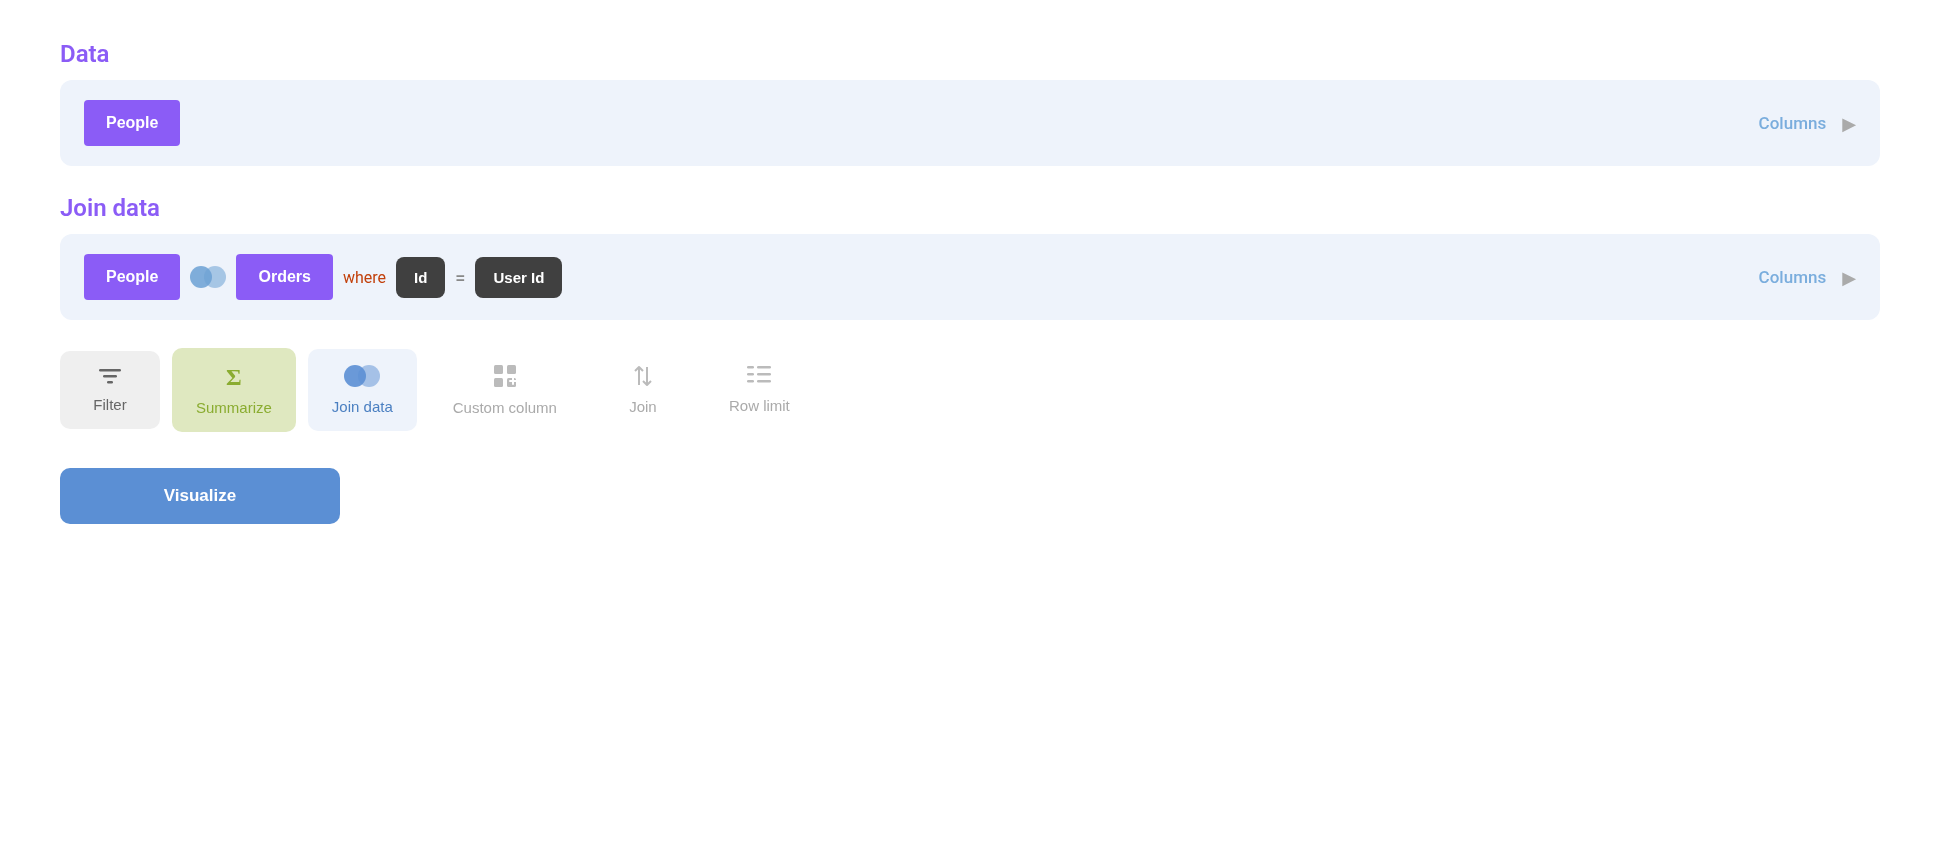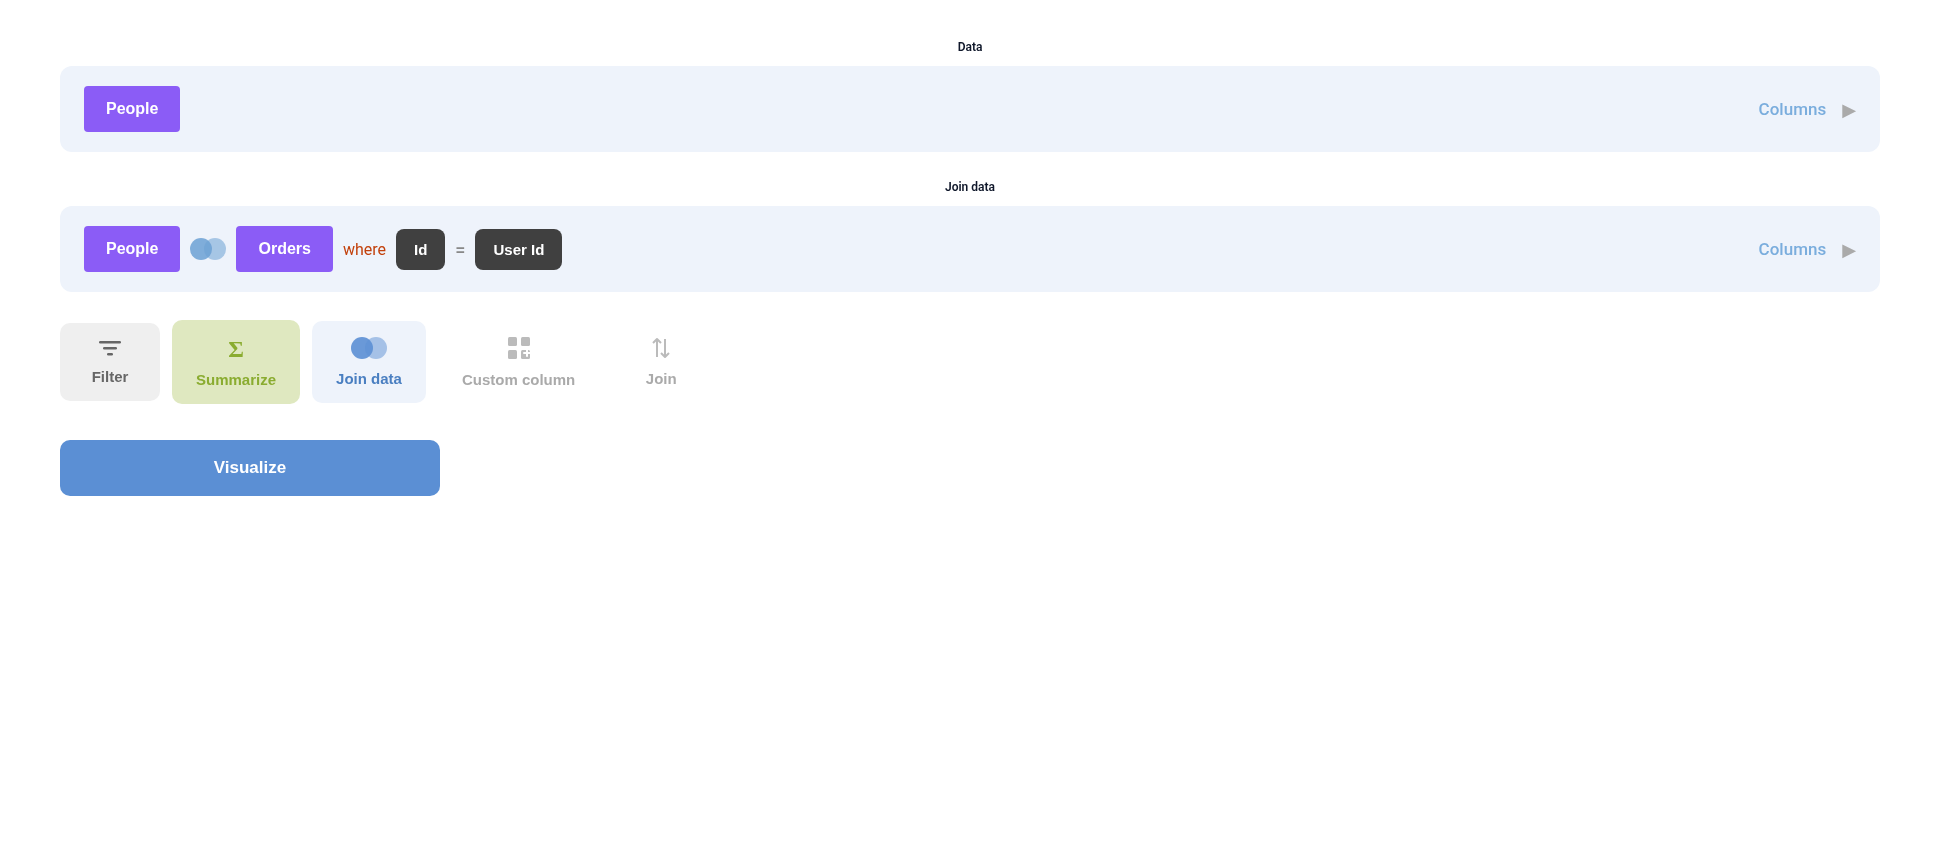--- a/index.html
+++ b/index.html
@@ -9,25 +9,24 @@
     }
 
     body {
       font-family: -apple-system, BlinkMacSystemFont, 'Segoe UI', Roboto, sans-serif;
       background: #ffffff;
       padding: 40px 60px;
       color: #333;
     }
 
     .section-label {
-      font-size: 12px;
+      font-size: 24px;
       font-weight: 600;
-      color: #0f172a;
+      color: #8b5cf6;
       margin-bottom: 12px;
-      text-align: center;
     }
 
     .card {
       background: #eef3fb;
       border-radius: 12px;
       padding: 20px 24px;
       display: flex;
       align-items: center;
       margin-bottom: 24px;
       position: relative;
@@ -154,21 +153,21 @@
     .tool-btn-joindata {
       background: #eef3fb;
     }
 
     .tool-btn-plain {
       background: transparent;
     }
 
     .tool-label {
       font-size: 15px;
-      font-weight: 700;
+      font-weight: 400;
     }
 
     .tool-label-filter {
       color: #666;
     }
 
     .tool-label-summarize {
       color: #8aac30;
     }
 
@@ -227,21 +226,21 @@
 
     .visualize-btn {
       background: #5b8fd4;
       color: white;
       border: none;
       border-radius: 10px;
       padding: 18px 0;
       font-size: 17px;
       font-weight: 600;
       cursor: pointer;
-      width: 380px;
+      width: 280px;
       text-align: center;
     }
   </style>
 </head>
 <body>
 
 
 
 
 <div class="section-gap">
@@ -326,20 +325,33 @@
       <svg width="22" height="22" viewBox="0 0 22 22" fill="none">
         <polyline points="7,2 7,20" stroke="#bbb" stroke-width="2" fill="none"></polyline>
         <polyline points="3,6 7,2 11,6" stroke="#bbb" stroke-width="2" fill="none" stroke-linejoin="round"></polyline>
         <polyline points="15,2 15,20" stroke="#bbb" stroke-width="2" fill="none"></polyline>
         <polyline points="11,16 15,20 19,16" stroke="#bbb" stroke-width="2" fill="none" stroke-linejoin="round"></polyline>
       </svg>
     </span>
     <span class="tool-label tool-label-plain">Join</span>
   </button>
 
+  <button class="tool-btn tool-btn-plain">
+    <span class="tool-icon tool-icon-plain">
+      <svg width="24" height="20" viewBox="0 0 24 20" fill="none">
+        <rect x="0" y="0" width="7" height="2.5" rx="1.2" fill="#bbb"></rect>
+        <rect x="10" y="0" width="14" height="2.5" rx="1.2" fill="#bbb"></rect>
+        <rect x="0" y="7" width="7" height="2.5" rx="1.2" fill="#bbb"></rect>
+        <rect x="10" y="7" width="14" height="2.5" rx="1.2" fill="#bbb"></rect>
+        <rect x="0" y="14" width="7" height="2.5" rx="1.2" fill="#bbb"></rect>
+        <rect x="10" y="14" width="14" height="2.5" rx="1.2" fill="#bbb"></rect>
+      </svg>
+    </span>
+    <span class="tool-label tool-label-plain">Row limit</span>
+  </button>
 
 </div>
 
 
 <button class="visualize-btn">Visualize</button>
 
 
 
 
 </body></html>

